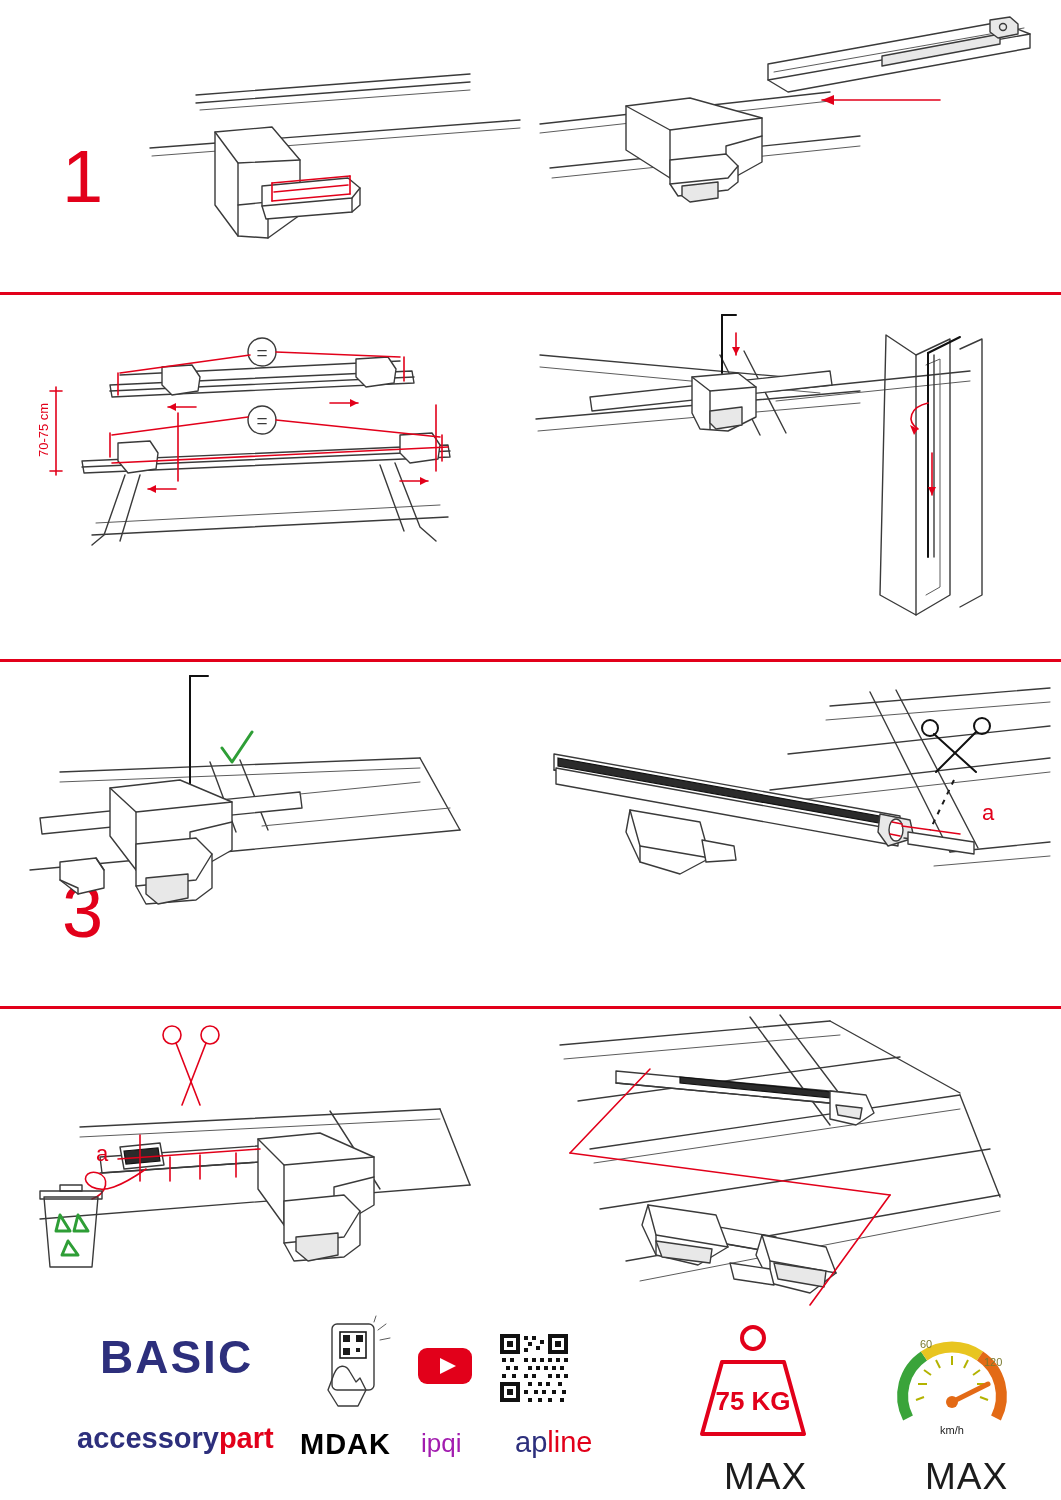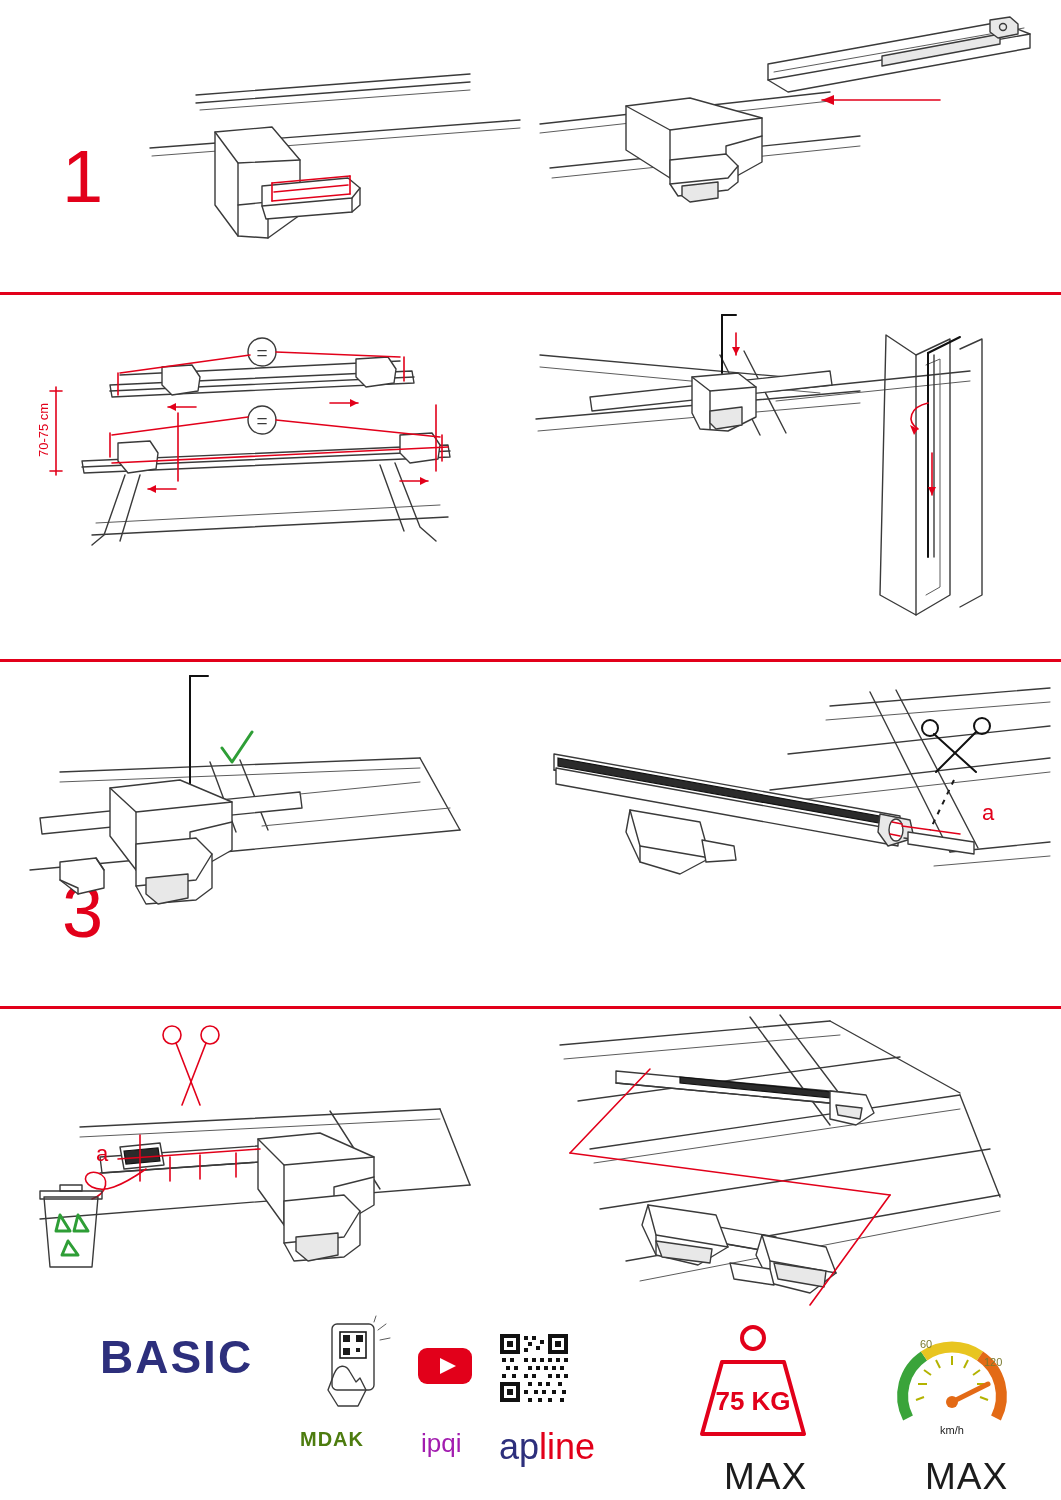--- a/index.html
+++ b/index.html
@@ -109,39 +109,39 @@
     color: #2d2f7c;
     letter-spacing: 0px;
   }
   .brand-accessory .part { color: #e2001a; }
 
   .mdak {
     position: absolute;
     left: 288px;
     top: 118px;
     font-family: "Liberation Sans", sans-serif;
-    font-size: 20px;
+    font-size: 29px;
     font-weight: 700;
-    color: #4d7c0f;
+    color: #000000;
     letter-spacing: 1px;
   }
   .ipqi {
     position: absolute;
     left: 409px;
     top: 118px;
     font-family: "Liberation Sans", sans-serif;
     font-size: 26px;
     color: #a21caf;
   }
   .apline {
     position: absolute;
-    left: 487px;
+    left: 503px;
     top: 116px;
     font-family: "Liberation Sans", sans-serif;
-    font-size: 36px;
+    font-size: 29px;
     color: #2d2f7c;
   }
   .apline .l { color: #e2001a; }
 
   .max-label {
     position: absolute;
     font-family: "Liberation Sans", sans-serif;
     font-size: 37px;
     color: #1c1c1c;
     letter-spacing: 1px;
@@ -505,20 +505,21 @@
       <path class="red" d="M40 144 L360 186"></path>
       <path class="red" d="M360 186 L280 296"></path>
       <path class="red" d="M40 144 L120 60"></path>
     </svg>
 
   </div>
 
   <div class="footer">
 
     <div class="brand-basic">BASIC</div>
+    <div class="brand-accessory"><span>accessory</span><span class="part">part</span></div>
 
     <svg class="art" style="left:300px;top:10px;" width="90" height="92" viewBox="0 0 90 92">
       <rect x="20" y="4" width="42" height="66" rx="5" class="ln"></rect>
       <rect x="28" y="12" width="26" height="26" fill="none" stroke="#1a1a1a" stroke-width="1.6"></rect>
       <rect x="31" y="15" width="7" height="7" fill="#1a1a1a"></rect>
       <rect x="44" y="15" width="7" height="7" fill="#1a1a1a"></rect>
       <rect x="31" y="28" width="7" height="7" fill="#1a1a1a"></rect>
       <rect x="44" y="28" width="4" height="4" fill="#1a1a1a"></rect>
       <path class="ln" d="M22 54 C 26 44, 34 44, 38 52 L44 62 L48 58 L54 70 L46 86 L26 86 L16 70 Z"></path>
       <path class="ln-thin" d="M66 10 L74 4"></path>

